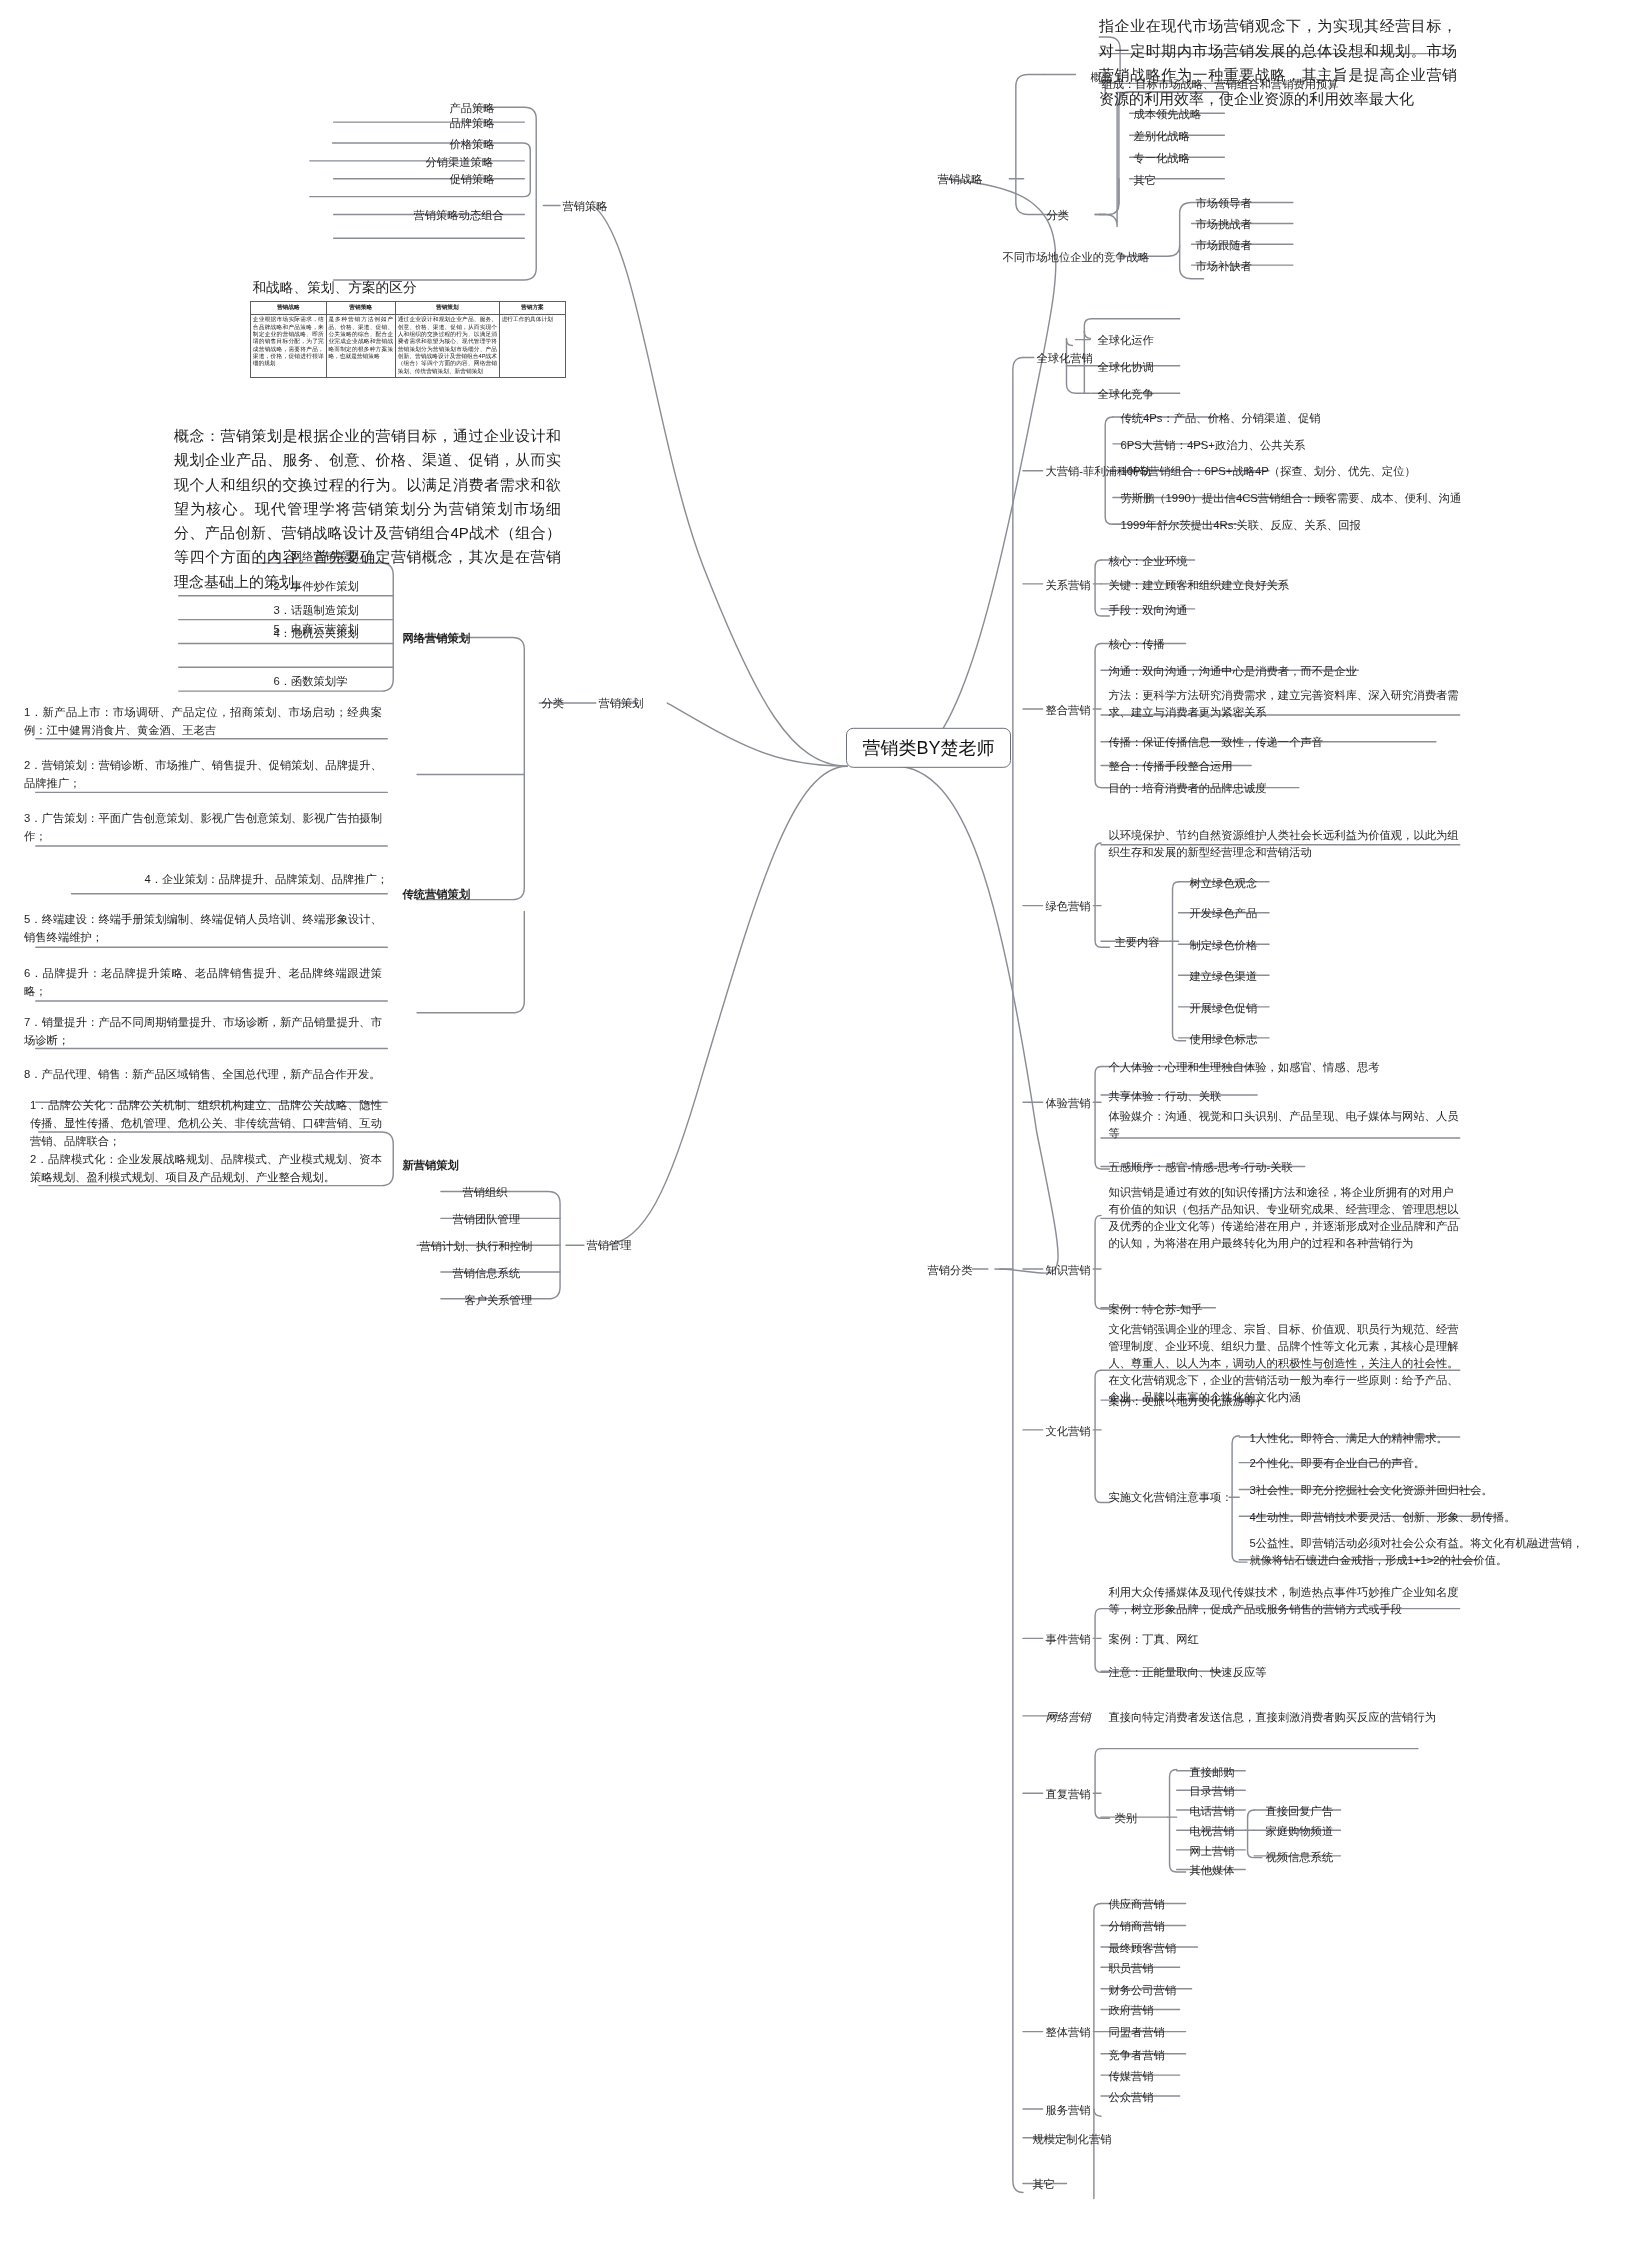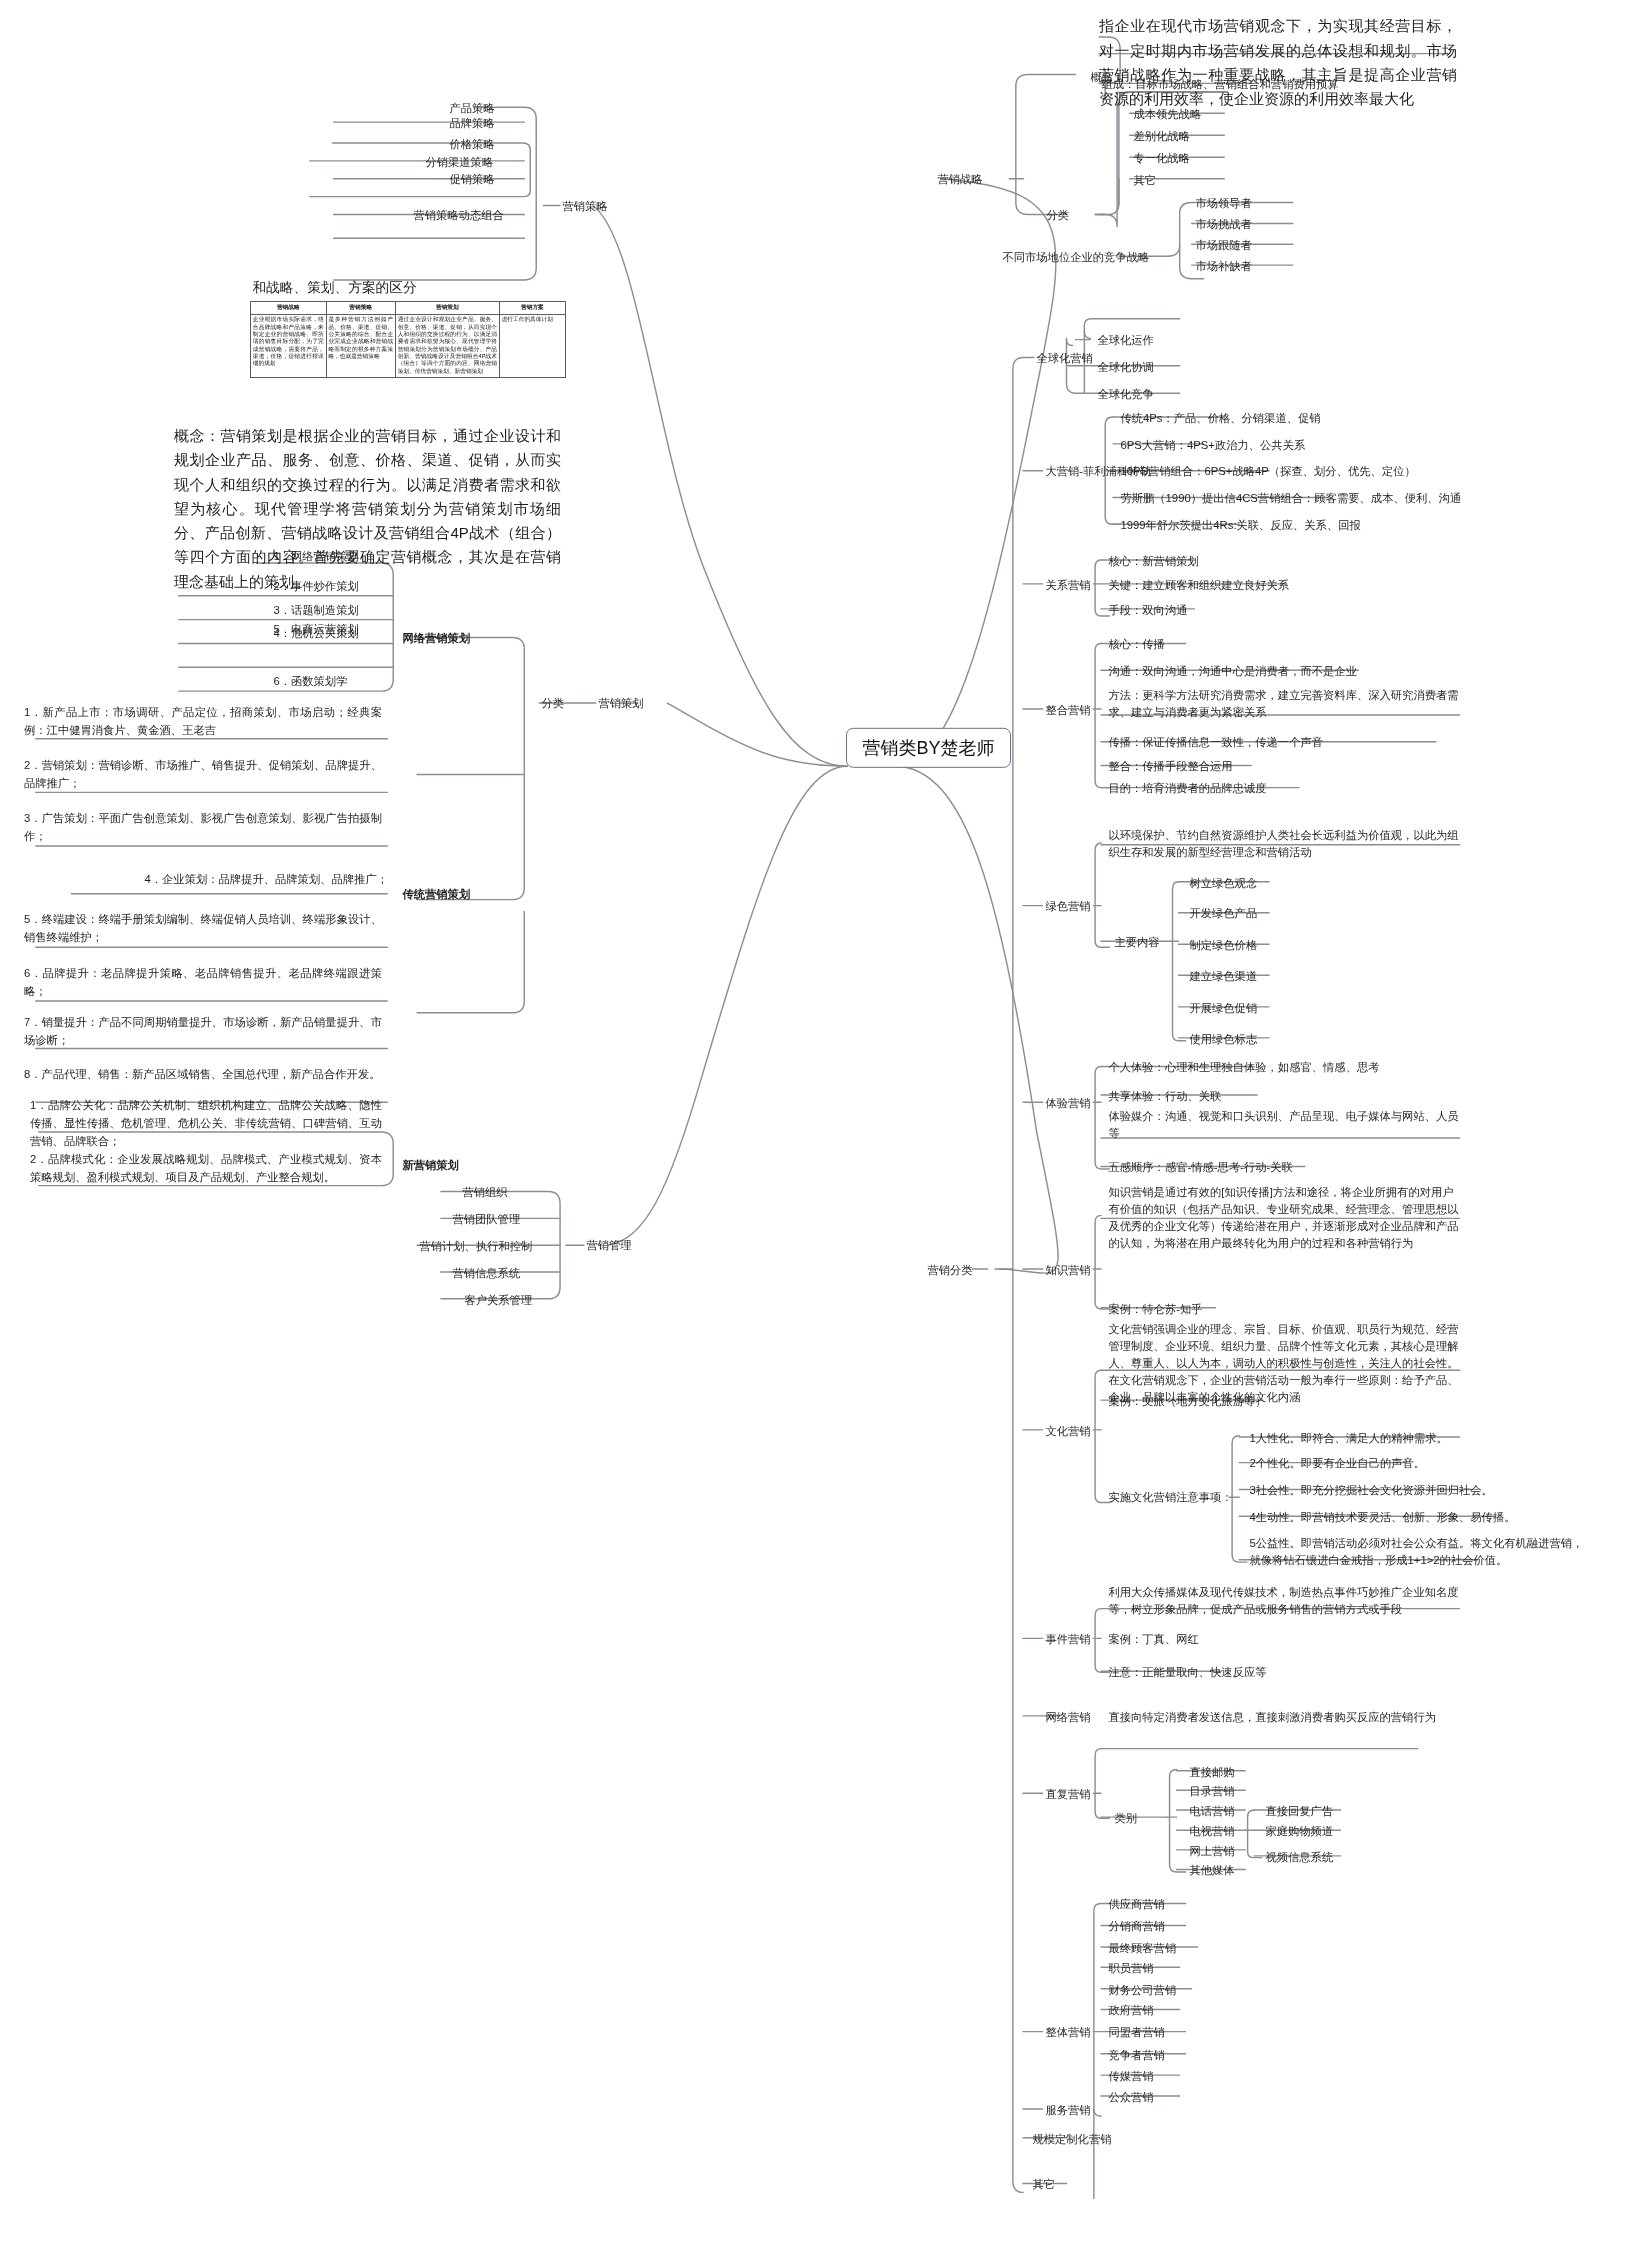--- a/index.html
+++ b/index.html
@@ -519,21 +519,21 @@
     <span>劳斯鹏（1990）提出信4CS营销组合：顾客需要、成本、便利、沟通</span>
   </div>
   <div class="node" style="left:1118px; top:516px;">
     <span>1999年舒尔茨提出4Rs:关联、反应、关系、回报</span>
   </div>
 
   <div class="node" style="left:1043px; top:576px;">
     <span>关系营销</span>
   </div>
   <div class="node" style="left:1106px; top:552px;">
-    <span>核心：新营销策划</span>
+    <span>核心：企业环境</span>
   </div>
   <div class="node" style="left:1106px; top:576px;">
     <span>关键：建立顾客和组织建立良好关系</span>
   </div>
   <div class="node" style="left:1106px; top:601px;">
     <span>手段：双向沟通</span>
   </div>
 
   <div class="node" style="left:1043px; top:701px;">
     <span>整合营销</span>
@@ -645,21 +645,21 @@
   <div class="node wrap" style="left:1106px; top:1583px; width:358px;">
     <span>利用大众传播媒体及现代传媒技术，制造热点事件巧妙推广企业知名度等，树立形象品牌，促成产品或服务销售的营销方式或手段</span>
   </div>
   <div class="node" style="left:1106px; top:1630px;">
     <span>案例：丁真、网红</span>
   </div>
   <div class="node" style="left:1106px; top:1663px;">
     <span>注意：正能量取向、快速反应等</span>
   </div>
 
-  <div class="node" style="left:1043px; top:1708px;">
+  <div class="node" style="left:1043px; top:1708px;font-style:italic;">
     <span>网络营销</span>
   </div>
 
   <div class="node" style="left:1043px; top:1785px;">
     <span>直复营销</span>
   </div>
   <div class="node" style="left:1106px; top:1708px;">
     <span>直接向特定消费者发送信息，直接刺激消费者购买反应的营销行为</span>
   </div>
   <div class="node" style="left:1112px; top:1809px;">

